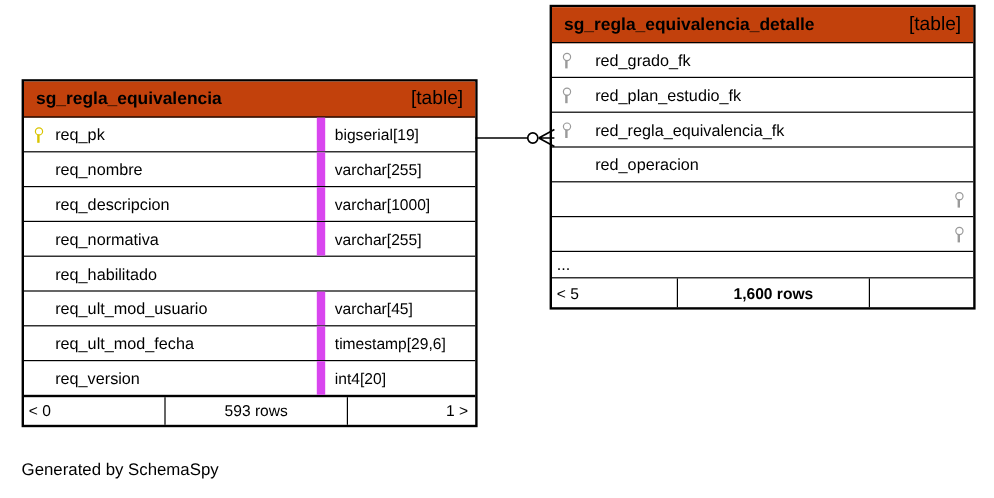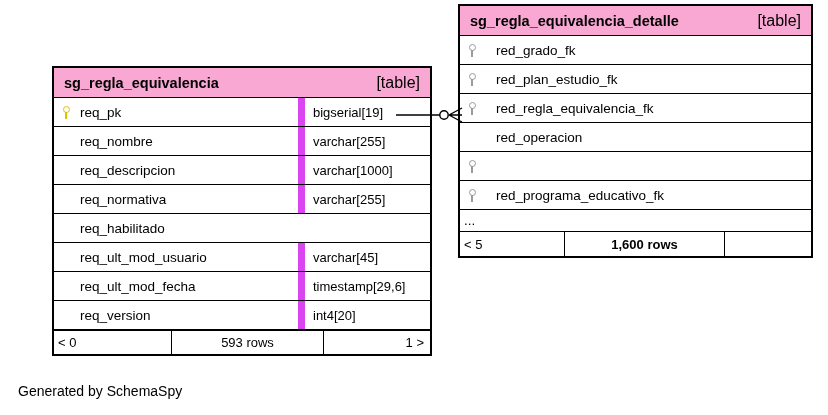--- a/index.html
+++ b/index.html
@@ -20,21 +20,21 @@
     position: absolute;
     border: 2px solid #000000;
     background: #ffffff;
     box-sizing: border-box;
   }
 
   .table-header {
     display: flex;
     align-items: center;
     justify-content: space-between;
-    background: #f9a8d4;
+    background: #c2410c;
     border-bottom: 1px solid #000000;
     padding: 0 10px;
     height: 30px;
     box-sizing: border-box;
   }
   .table-title {
     font-weight: bold;
     font-size: 14.5px;
     letter-spacing: 0px;
   }
@@ -42,20 +42,21 @@
     font-size: 16px;
     color: #000000;
   }
 
   .row {
     display: flex;
     align-items: stretch;
     border-bottom: 1px solid #000000;
     height: 29px;
     box-sizing: border-box;
+    justify-content: flex-end;
   }
   .row:last-child {
     border-bottom: none;
   }
 
   .col-key {
     width: 24px;
     flex: 0 0 24px;
     display: flex;
     align-items: center;
@@ -143,21 +144,20 @@
   .footer-right {
     justify-content: flex-end;
     padding-right: 6px;
   }
 
   
   #table-a {
     left: 18px;
     top: 66px;
     width: 380px;
-    margin-left: 34px;
   }
   #table-a .col-type { width: 132px; flex: 0 0 132px; }
   #table-a .footer-left { width: 118px; flex: 0 0 118px; }
   #table-a .footer-mid { width: 152px; flex: 0 0 152px; }
   #table-a .footer-right { flex: 1 1 auto; }
 
   
   #table-b {
     left: 458px;
     top: 4px;
@@ -271,21 +271,20 @@
   </div>
   <div class="row">
     <span class="col-key">
         <span class="key-icon grey"></span>
       </span>
   </div>
   <div class="row">
     <span class="col-key">
         <span class="key-icon grey"></span>
       </span>
-    <span class="col-name">red_programa_educativo_fk</span>
   </div>
 
   <div class="ellipsis-row">...</div>
 
   <div class="footer-row">
     <span class="footer-cell footer-left">&lt; 5</span>
     <span class="footer-cell footer-mid">1,600 rows</span>
     <span class="footer-cell footer-right"></span>
   </div>
 </div>

